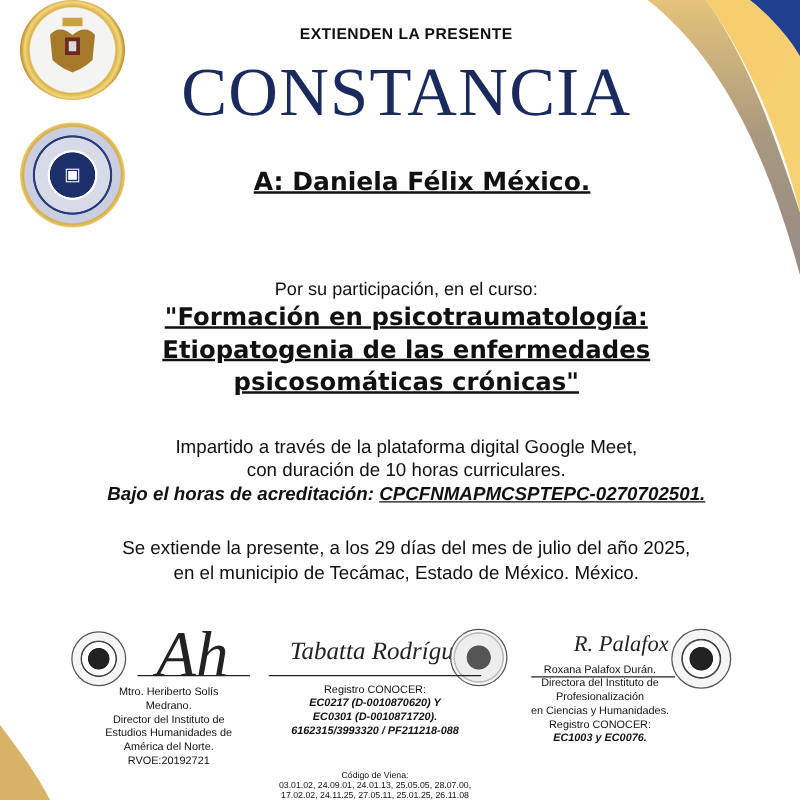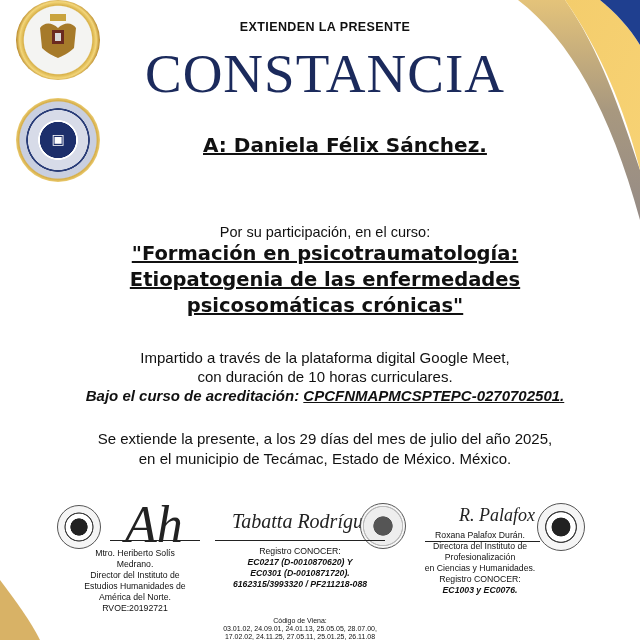--- a/index.html
+++ b/index.html
@@ -64,34 +64,34 @@
   </svg>
 </div>
 
 <div class="seal seal-mid">
   <span class="glyph">▣</span>
 </div>
 
 <div class="header-sub">EXTIENDEN LA PRESENTE</div>
 <div class="title">CONSTANCIA</div>
 
-<div class="recipient">A: Daniela Félix Sánchez.</div>
+<div class="recipient">A: Daniela Félix México.</div>
 
 <div class="intro">Por su participación, en el curso:</div>
 
 <div class="course">
   <span>"Formación en psicotraumatología:</span>
   <span> Etiopatogenia de las enfermedades</span>
   <span> psicosomáticas crónicas"</span>
 </div>
 
 <div class="details">
   <div>Impartido a través de la plataforma digital Google Meet,</div>
   <div>con duración de 10 horas curriculares.</div>
-  <div class="folio"><span>Bajo el curso de acreditación: </span><span class="code">CPCFNMAPMCSPTEPC-0270702501.</span></div>
+  <div class="folio"><span>Bajo el horas de acreditación: </span><span class="code">CPCFNMAPMCSPTEPC-0270702501.</span></div>
 </div>
 
 <div class="date">
   <div>Se extiende la presente, a los 29 días del mes de julio del año 2025,</div>
   <div>en el municipio de Tecámac, Estado de México. México.</div>
 </div>
 
 <div class="small-seal" style="left:57px; top:505px; width:42px; height:42px;"></div>
 <div class="script" style="left:125px; top:495px; font-size:52px;">Ah</div>
 <div class="sigline" style="left:110px; top:540px; width:90px;"></div>

